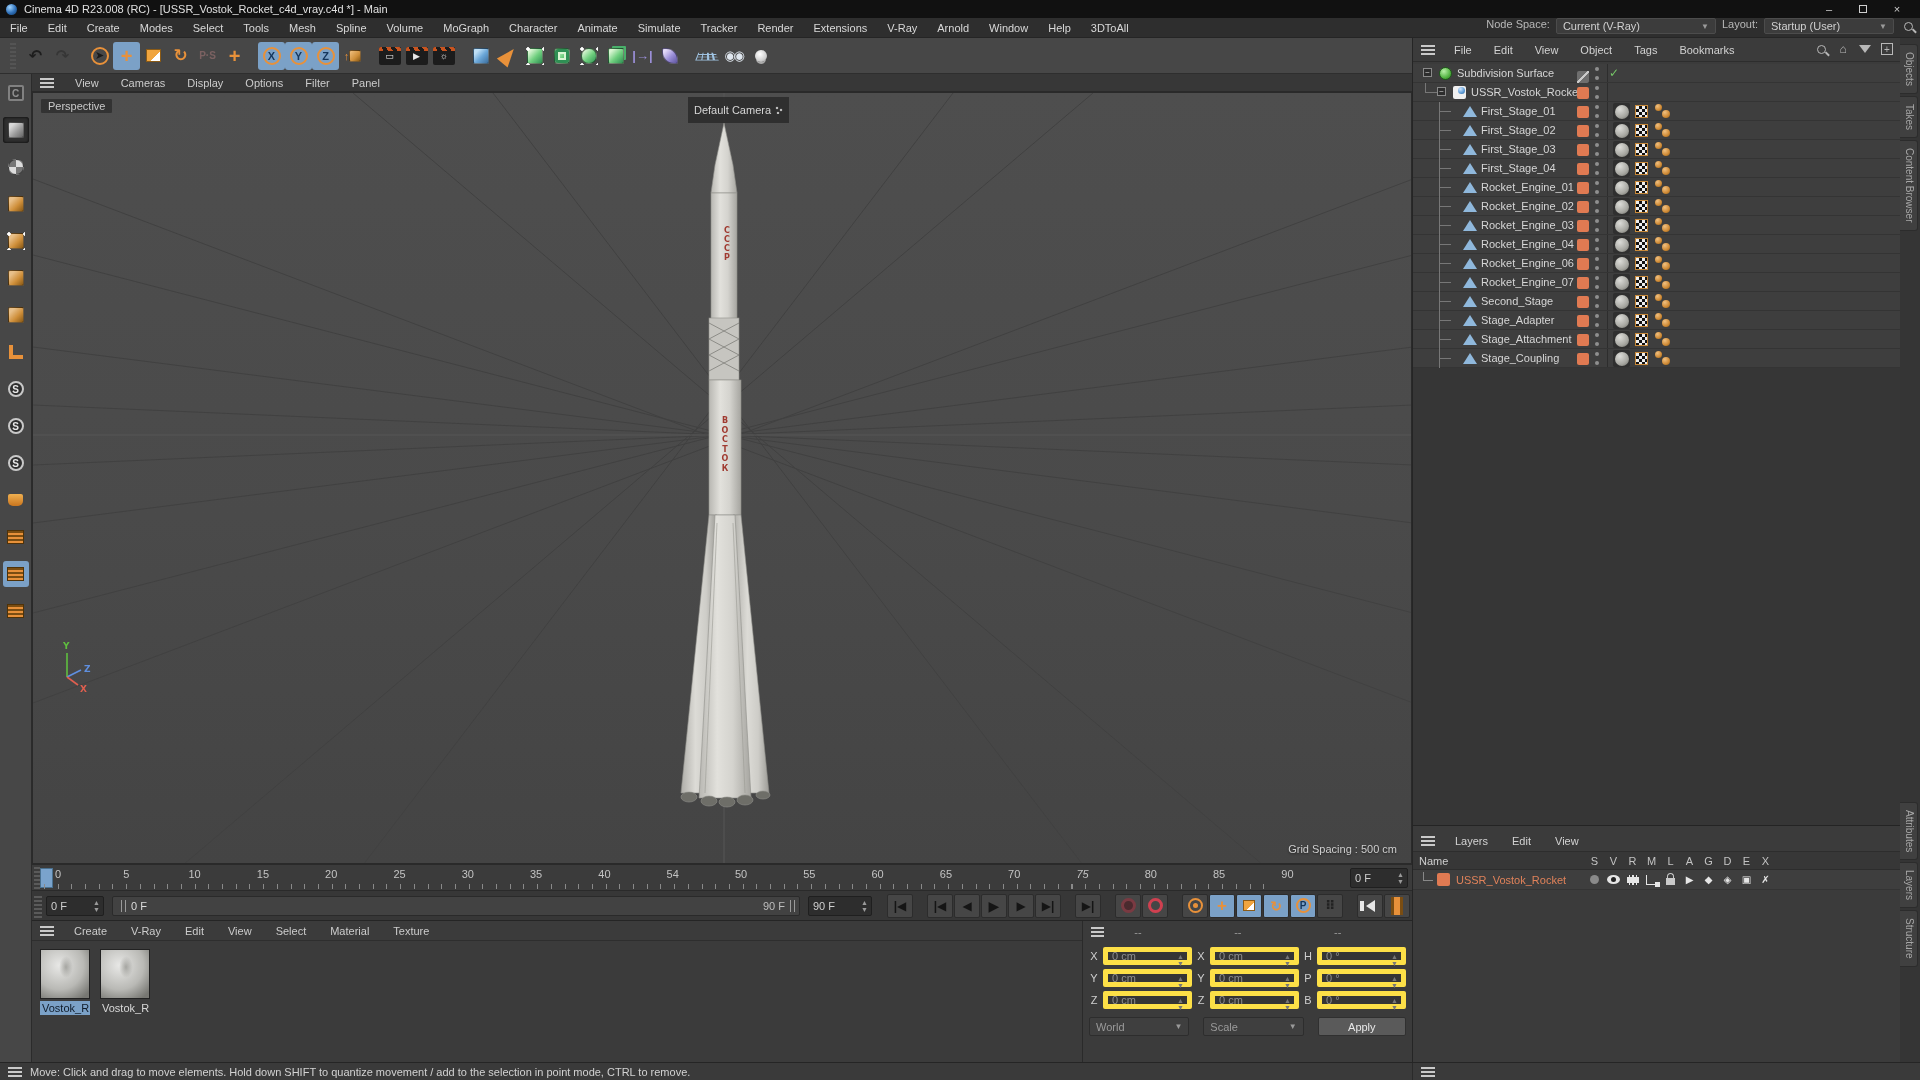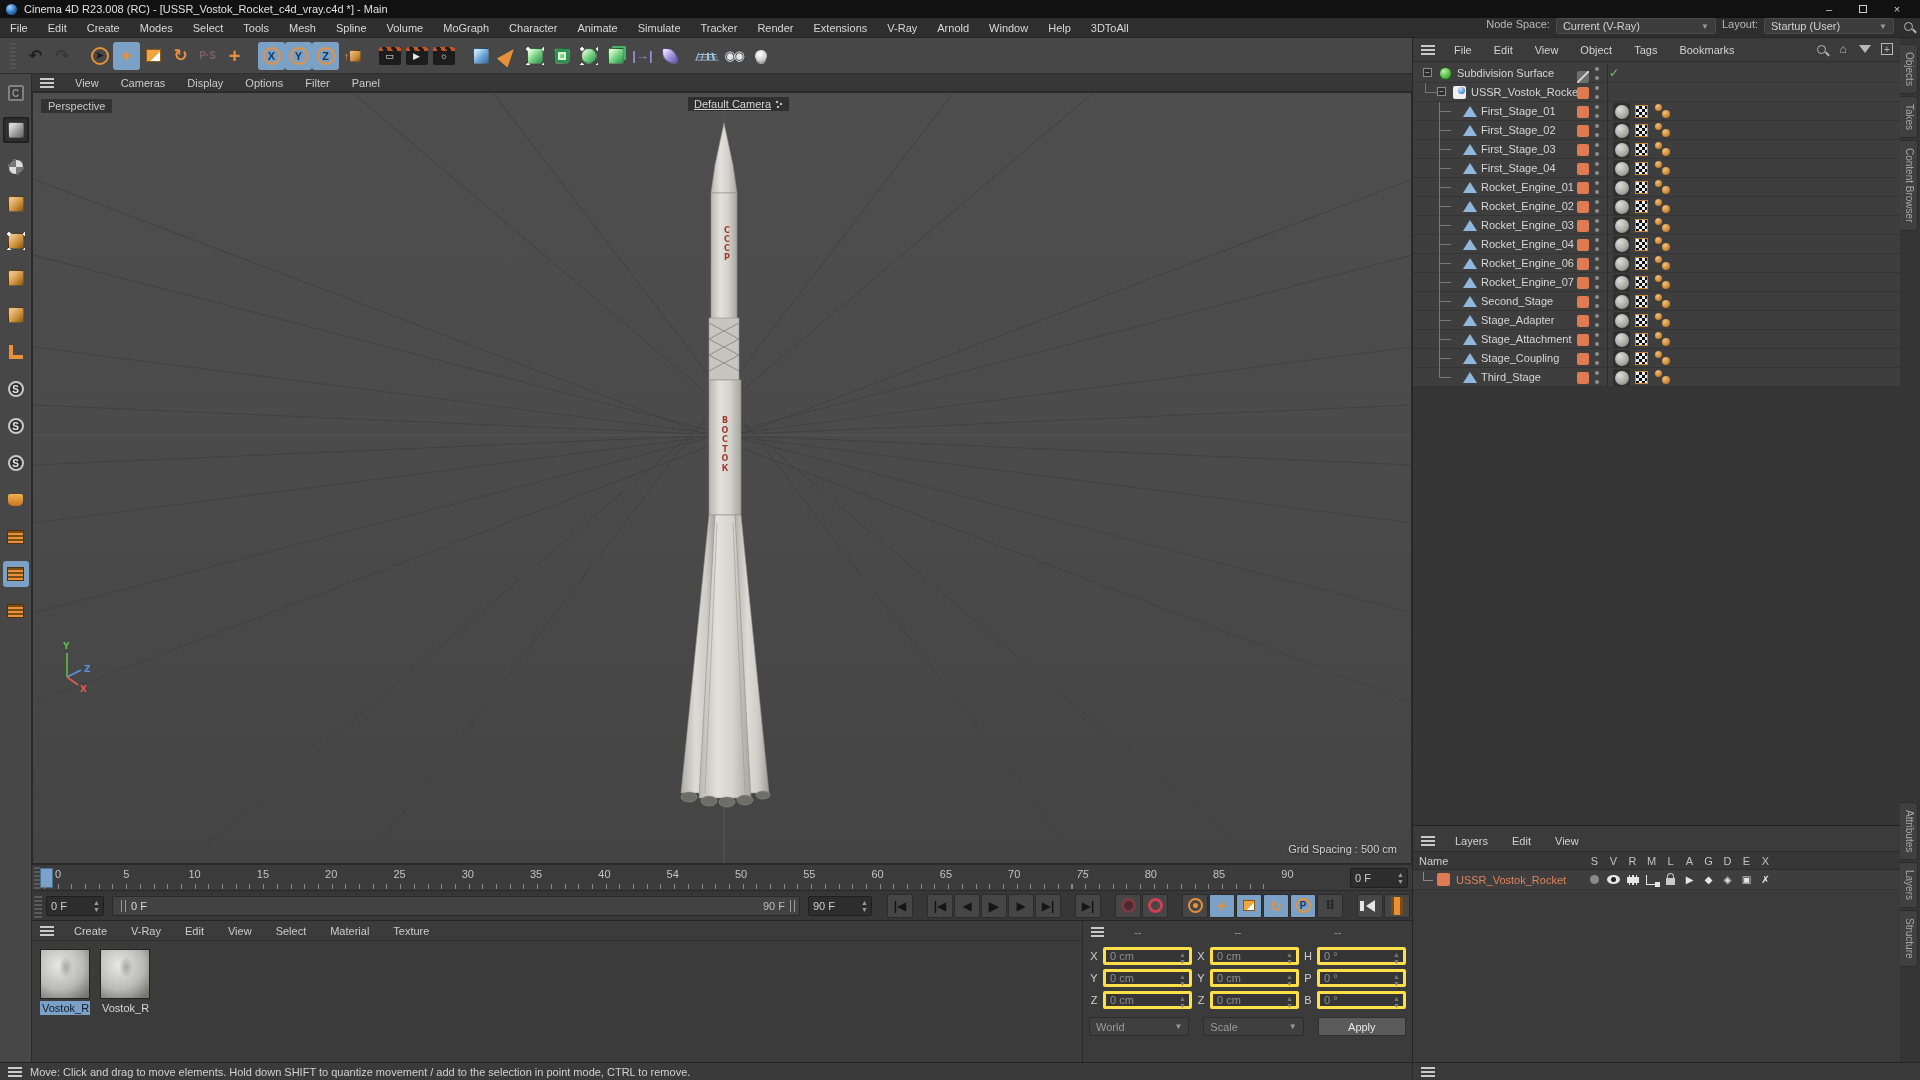--- a/index.html
+++ b/index.html
@@ -92,21 +92,21 @@
   .hamb { width:14px; height:10px; margin:0 8px 0 8px;
     background:repeating-linear-gradient(0deg,#c9c9c9 0 2px,transparent 2px 4px); }
   #vpmenu .menu-item { padding:0 11px; color:#cccccc; }
 
   #vpcanvas { position:absolute; left:0; top:18px; width:1380px; height:772px;
     background:linear-gradient(180deg,#4e4e4e 0%,#4a4a4a 55%,#444 100%); overflow:hidden;
     border:1px solid #2a2a2a; }
   .vp-label { position:absolute; left:8px; top:6px; background:rgba(30,30,30,.55); color:#c9c9c9;
     padding:1px 7px; border-radius:1px; }
   .cam-label { position:absolute; left:655px; top:4px; background:rgba(30,30,30,.65); color:#d6d6d6;
-    padding:1px 6px; display:flex; align-items:center; gap:4px;text-decoration:underline; }
+    padding:7px 6px; display:flex; align-items:center; gap:4px; }
   .cam-dots { width:8px; height:8px;
     background:radial-gradient(circle 1.5px at 2px 2px,#bbb 1.4px,transparent 1.6px),
                radial-gradient(circle 1.5px at 6px 4px,#bbb 1.4px,transparent 1.6px),
                radial-gradient(circle 1.5px at 3px 7px,#bbb 1.4px,transparent 1.6px); }
   .gridspacing { position:absolute; right:14px; bottom:8px; color:#cfcfcf; text-shadow:0 1px 2px #222; }
 
   
   #ruler { position:absolute; left:0; top:790px; width:1380px; height:26px; background:#3b3b3b;
     border-top:1px solid #2a2a2a; }
   #ruler-grip { position:absolute; left:2px; top:2px; width:6px; height:22px;
@@ -168,21 +168,21 @@
   .mat .thumb::after { content:""; position:absolute; left:18px; top:6px; width:14px; height:22px;
     border-radius:50%; background:radial-gradient(ellipse at center,#8f8f8a 0%,transparent 70%); opacity:.7; }
   .mat .mlabel { margin-top:2px; padding:1px 2px; color:#d8d8d8; width:50px; overflow:hidden; white-space:nowrap; }
   .mat.selected .mlabel { background:#7ba1c7; color:#101c2a; }
 
   #coords { position:absolute; left:1051px; top:0; width:329px; height:142px; background:#3b3b3b; }
   #coordhead { display:flex; align-items:center; height:22px; color:#9a9a9a; }
   #coordhead .hh { width:104px; padding-left:22px; }
   .crow { display:flex; align-items:center; margin:4px 6px 0 6px; gap:4px; }
   .clabel { width:10px; color:#cfcfcf; text-align:center; }
-  .cfield { flex:1; height:18px; background:#353535; border:3px solid #fde047; border-radius:2px;
+  .cfield { flex:1; height:18px; background:#353535; border:5px solid #fde047; border-radius:2px;
     color:#8f8f8f; display:flex; align-items:center; padding:0 4px; position:relative; }
   .cfield .spin { position:absolute; right:3px; top:1px; font-size:7px; color:#777; line-height:7px; text-align:center; }
   #coordbottom { display:flex; margin:8px 6px 0 6px; gap:14px; }
   .cdd { flex:1; height:19px; background:#3f3f3f; border:1px solid #2d2d2d; border-radius:2px;
     color:#9a9a9a; display:flex; align-items:center; justify-content:space-between; padding:0 6px; }
   #apply-btn { flex:1; height:19px; background:#5a5a5a; border:1px solid #303030; border-radius:2px;
     color:#e8e8e8; display:flex; align-items:center; justify-content:center; }
 
   
   #rightcol { position:absolute; left:1412px; top:38px; width:488px; height:1024px; background:#3b3b3b;
@@ -1068,37 +1068,20 @@
               <i></i>
             </span>
             <span class="tagsep"></span>
             <span class="matball"></span>
             <span class="uvwtag"></span>
             <span class="phongtag">
               <i></i>
               <i></i>
             </span>
           </div>
-          <div class="trow">
-            <span class="branch stub" style="left: 26px;"></span>
-            <span class="oicon poly" style="left: 50px;"></span>
-            <span class="tname" style="left: 68px;">Third_Stage</span>
-            <span class="chip"></span>
-            <span class="vdots">
-              <i></i>
-              <i></i>
-            </span>
-            <span class="tagsep"></span>
-            <span class="matball"></span>
-            <span class="uvwtag"></span>
-            <span class="phongtag">
-              <i></i>
-              <i></i>
-            </span>
-          </div>
         </div>
     </div>
 
     <div id="layerspanel">
       <div id="lpmenu">
         <span class="hamb"></span>
         <div id="lpmenu-items" style="display:flex;">
             <span class="menu-item">Layers</span>
             <span class="menu-item">Edit</span>
             <span class="menu-item">View</span>

